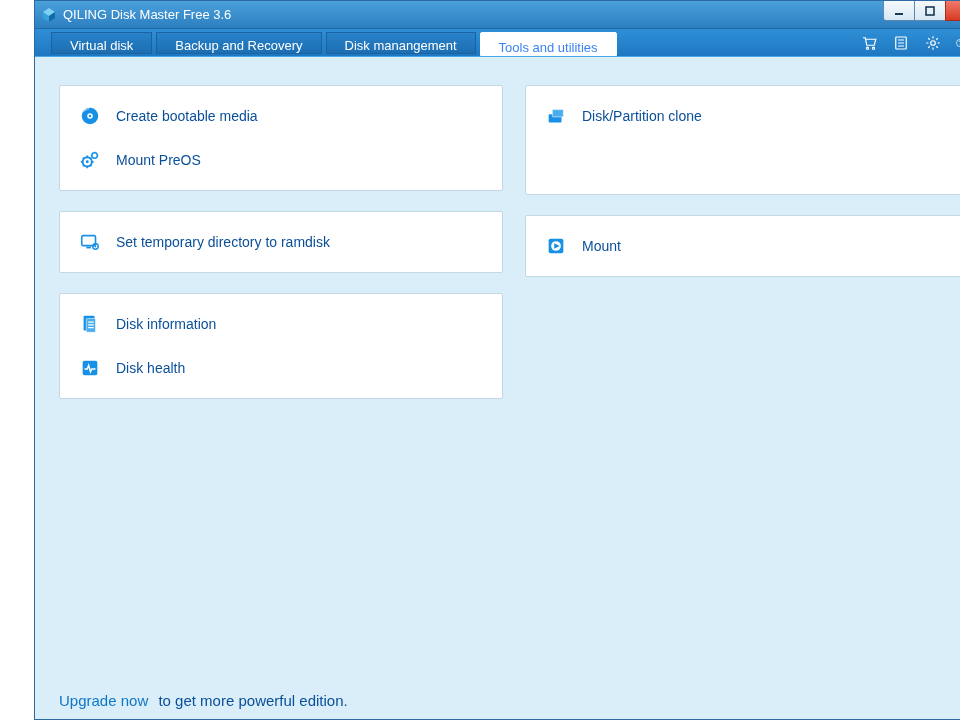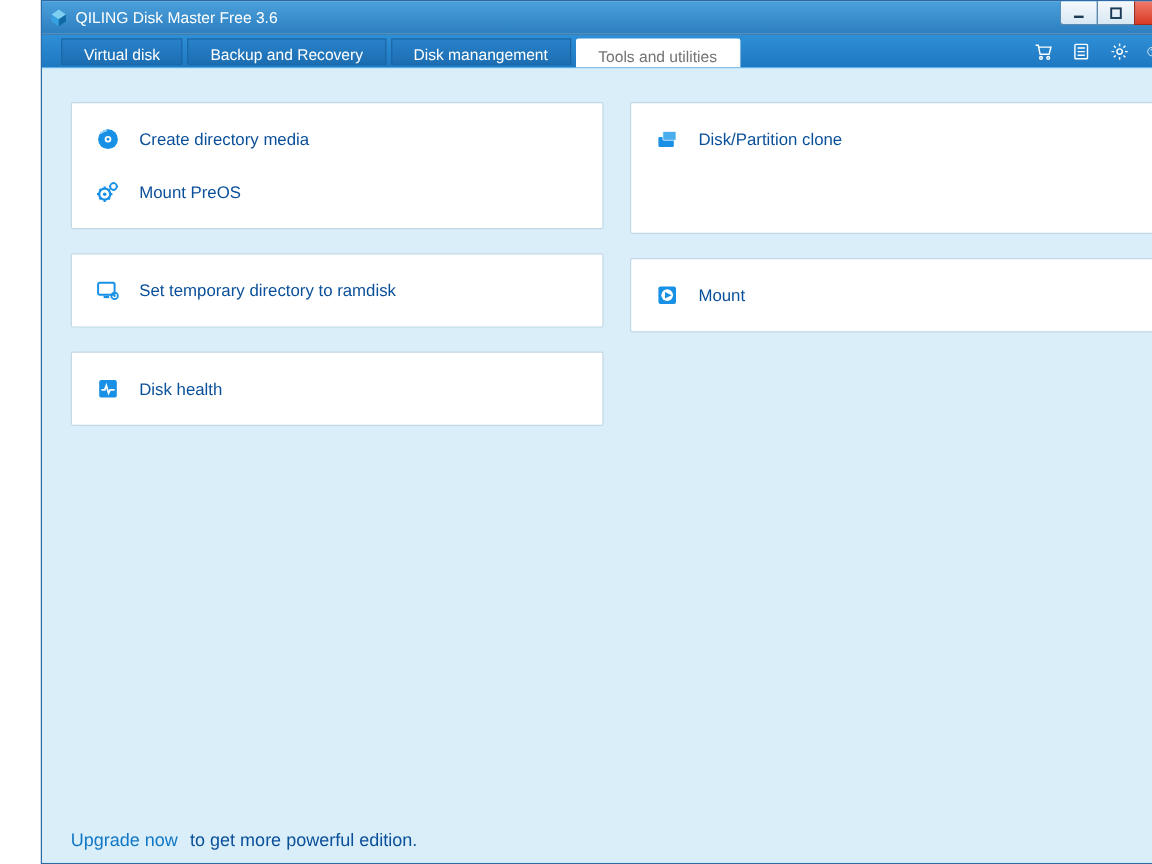--- a/index.html
+++ b/index.html
@@ -32,21 +32,21 @@
     display: flex; align-items: stretch; padding-left: 16px;
     border-bottom: 1px solid #4aa8e6;
   }
   .tab {
     display: flex; align-items: flex-end; justify-content: center;
     padding: 0 18px; font-size: 13px; color: #fff; cursor: pointer;
     border: 1px solid #1a63a0; margin-right: 4px; margin-top: 3px; margin-bottom: 2px;
     background: linear-gradient(#2882c9,#1d6eb2);
   }
   .tab.active {
-    background: #fff; color: #737373; border: 1px solid #fff; border-bottom: 1px solid #fff;
+    background: #fff; color: #3b82f6; border: 1px solid #fff; border-bottom: 1px solid #fff;
     margin-bottom: 0; border-top-left-radius: 2px; border-top-right-radius: 2px;
   }
   .topbar-spacer { flex: 1; }
   .topbar-icons { display: flex; align-items: center; gap: 12px; padding-right: 18px; }
   .topbar-icons .ticon { width: 20px; height: 20px; display:flex; align-items:center; justify-content:center; cursor:pointer; }
   .topbar-icons svg { width: 18px; height: 18px; stroke:#fff; fill:none; }
   .help-drop { display:flex; align-items:center; gap:2px; }
   .help-drop .caret { width:0;height:0;border-left:4px solid transparent;border-right:4px solid transparent;border-top:5px solid #fff; }
 
   
@@ -154,21 +154,21 @@
   <div class="content">
     <div class="grid">
       <div class="col-left" id="col-left">
           <div class="card">
             <div class="item">
               <span class="icon">
                 <svg viewBox="0 0 24 24">
                   <use href="#ic-disc-icon"></use>
                 </svg>
               </span>
-              <span>Create directory media</span>
+              <span>Create bootable media</span>
             </div>
             <div class="item">
               <span class="icon">
                 <svg viewBox="0 0 24 24">
                   <use href="#ic-gears-icon"></use>
                 </svg>
               </span>
               <span>Mount PreOS</span>
             </div>
           </div>
@@ -176,20 +176,28 @@
             <div class="item">
               <span class="icon">
                 <svg viewBox="0 0 24 24">
                   <use href="#ic-monitor-gear-icon"></use>
                 </svg>
               </span>
               <span>Set temporary directory to ramdisk</span>
             </div>
           </div>
           <div class="card">
+            <div class="item">
+              <span class="icon">
+                <svg viewBox="0 0 24 24">
+                  <use href="#ic-document-icon"></use>
+                </svg>
+              </span>
+              <span>Disk information</span>
+            </div>
             <div class="item">
               <span class="icon">
                 <svg viewBox="0 0 24 24">
                   <use href="#ic-heartbeat-icon"></use>
                 </svg>
               </span>
               <span>Disk health</span>
             </div>
           </div>
         </div>

